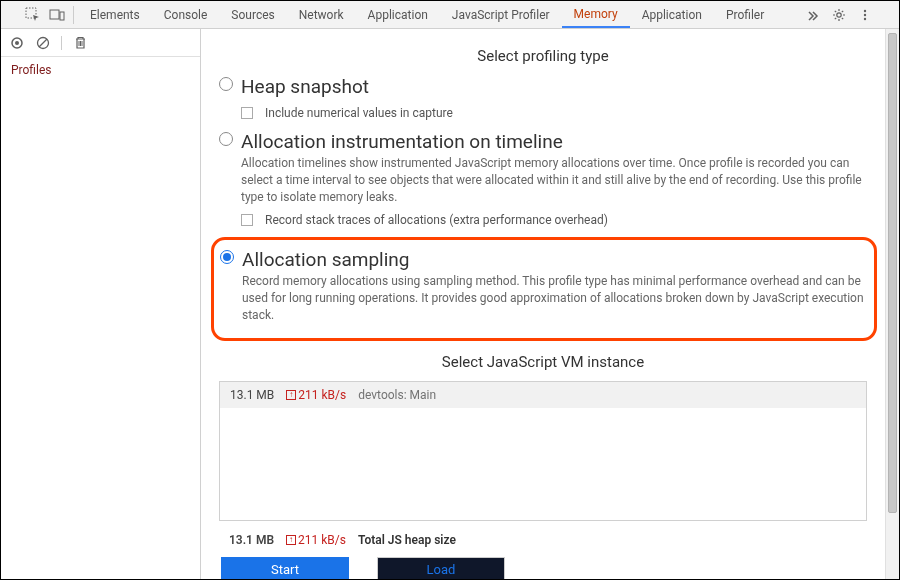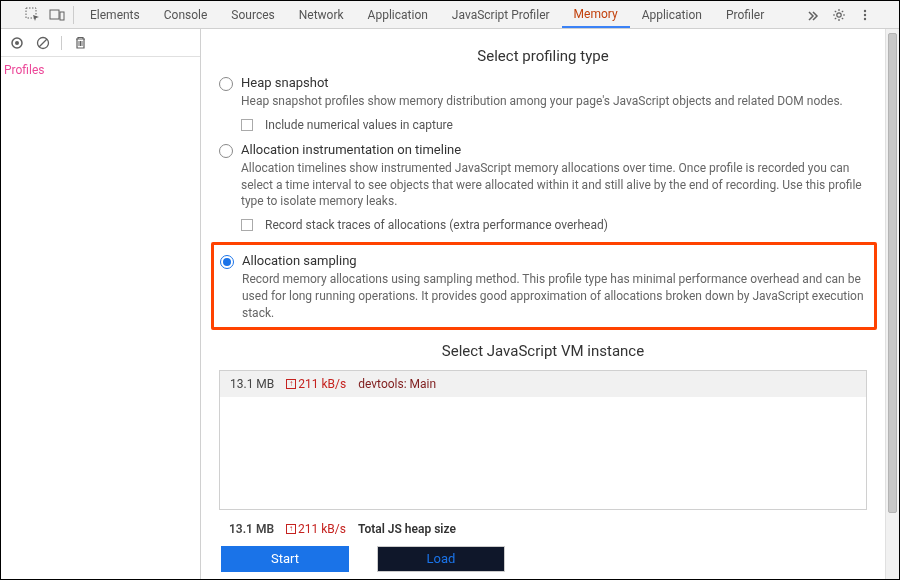--- a/index.html
+++ b/index.html
@@ -81,22 +81,22 @@
     align-items:center;
     gap:10px;
     padding:0 8px;
   }
   .side-toolbar .sic {
     width:16px;height:16px;
     display:flex;align-items:center;justify-content:center;
     color:#606060;
   }
   .side-section {
-    padding: 6px 3px;
-    color:#ec4899;
+    padding: 6px 10px;
+    color:#7f1d1d;
     font-size:12px;
   }
   .main {
     flex:1;
     position:relative;
     overflow:hidden;
     display:flex;
   }
   .main-inner {
     flex:1;
@@ -144,21 +144,21 @@
     border-color:#1a73e8;
   }
   .radio.checked::after {
     content:"";
     position:absolute;
     left:2px;top:2px;right:2px;bottom:2px;
     background:#1a73e8;
     border-radius:50%;
   }
   .option-label {
-    font-size:13px;
+    font-size:19px;
     color:#333;
   }
   .option-desc {
     margin-left: 22px;
     color:#666;
     font-size:12px;
     line-height:1.4;
     margin-top:2px;
   }
   .sub-check {
@@ -171,22 +171,22 @@
     font-size:12px;
   }
   .checkbox {
     width:12px;height:12px;
     border:1px solid #aaa;
     background:#fff;
     flex-shrink:0;
   }
   .highlight-box {
     border: 3px solid #ff4200;
-    border-radius:2px;
-    padding: 8px 10px 5px 6px;
+    border-radius:14px;
+    padding: 8px 10px 14px 6px;
     margin: 2px -10px 12px -8px;
   }
   .vm-box {
     border:1px solid #d0d0d0;
     height:140px;
     background:#fff;
     margin-bottom: 8px;
   }
   .vm-row {
     background:#f1f1f1;
@@ -200,21 +200,21 @@
   .rate {
     color:#c5221f;
     display:flex;align-items:center;gap:2px;
   }
   .rate .arrow {
     width:10px;height:10px;
     border:1px solid #c5221f;
     display:flex;align-items:center;justify-content:center;
     font-size:8px;
   }
-  .vm-name { color:#7f1d1d; }
+  .vm-name { color:#737373; }
   .summary-row {
     display:flex;align-items:center;gap:12px;
     padding: 4px 10px 10px 10px;
     font-size:12px;
   }
   .summary-row .label { font-weight:600; color:#333; }
   .btn-row {
     display:flex;
     gap:28px;
     padding-left:2px;
@@ -324,21 +324,20 @@
 
   <div class="main">
     <div class="main-inner">
       <h3 class="section-title">Select profiling type</h3>
 
       <div class="option-group">
         <div class="option-row">
           <div class="radio"></div>
           <div class="option-label">Heap snapshot</div>
         </div>
-        <div class="option-desc">Heap snapshot profiles show memory distribution among your page's JavaScript objects and related DOM nodes.</div>
         <div class="sub-check">
           <div class="checkbox"></div>
           <span>Include numerical values in capture</span>
         </div>
       </div>
 
       <div class="option-group">
         <div class="option-row">
           <div class="radio"></div>
           <div class="option-label">Allocation instrumentation on timeline</div>

